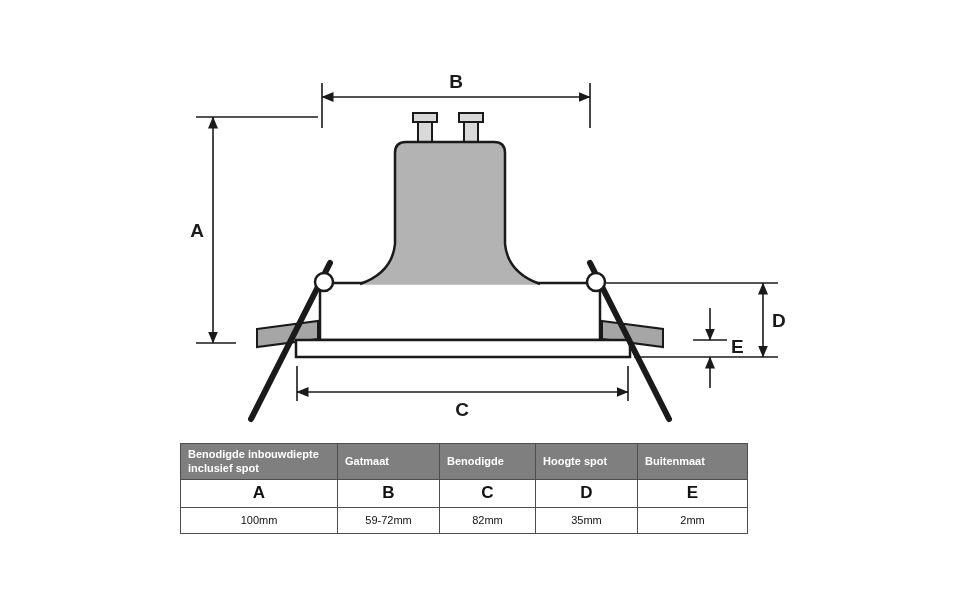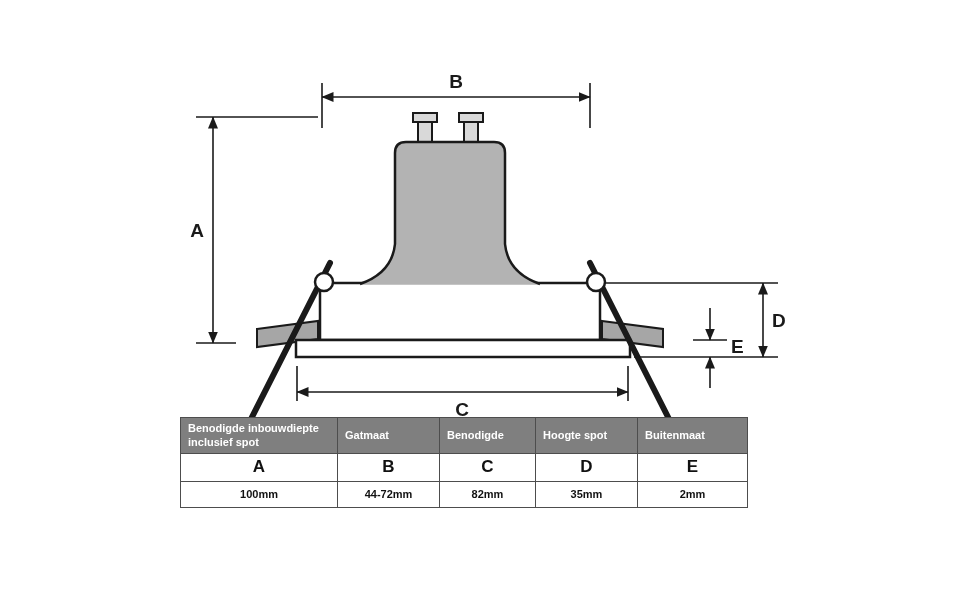--- a/index.html
+++ b/index.html
@@ -1,24 +1,24 @@
 <!DOCTYPE html>
 <html><head>
 <meta charset="utf-8">
 <style>
   html,body{margin:0;padding:0;background:#ffffff;}
   .stage{position:relative;width:960px;height:600px;background:#ffffff;overflow:hidden;font-family:"Liberation Sans",sans-serif;}
   .diagram-svg{position:absolute;left:0;top:0;}
   .dimlbl{font-family:"Liberation Sans",sans-serif;font-size:19px;font-weight:bold;fill:#1a1a1a;}
-  .dim-table{position:absolute;left:180px;top:417px;border-collapse:collapse;table-layout:fixed;width:567px;border-radius:17px;}
+  .dim-table{position:absolute;left:180px;top:443px;border-collapse:collapse;table-layout:fixed;width:567px;border-radius:17px;}
   .dim-table th,.dim-table td{border:1px solid #4d4d4d;overflow:hidden;vertical-align:middle;}
   .dim-table th{background:#7f7f7f;color:#ffffff;font-size:11px;font-weight:700;padding:3px 7px;line-height:1.3;text-align:left;}
   .dim-table th:first-child{text-align:left;}
   .dim-table tr.letter td{font-size:17px;font-weight:700;text-align:center;height:27px;padding:0;color:#111;}
-  .dim-table tr.value td{font-size:11px;font-weight:700;text-align:center;height:25px;padding:0;color:#111;}
+  .dim-table tr.value td{font-size:11px;font-weight:400;text-align:center;height:25px;padding:0;color:#111;}
 </style>
 </head>
 <body>
 
 <div class="stage">
 
   <svg class="diagram-svg" width="960" height="440" viewBox="0 0 960 440">
     <defs>
       <marker id="arr" markerWidth="12" markerHeight="10" refX="11.5" refY="5" orient="auto-start-reverse" markerUnits="userSpaceOnUse">
         <path d="M0,0 L12,5 L0,10 Z" fill="#1a1a1a"></path>
@@ -100,21 +100,21 @@
     <tbody>
       <tr class="letter">
         <td>A</td>
         <td>B</td>
         <td>C</td>
         <td>D</td>
         <td>E</td>
       </tr>
       <tr class="value">
         <td>100mm</td>
-        <td>44-72mm</td>
+        <td>59-72mm</td>
         <td>82mm</td>
         <td>35mm</td>
         <td>2mm</td>
       </tr>
     </tbody>
   </table>
 
 </div>
 
 </body></html>

